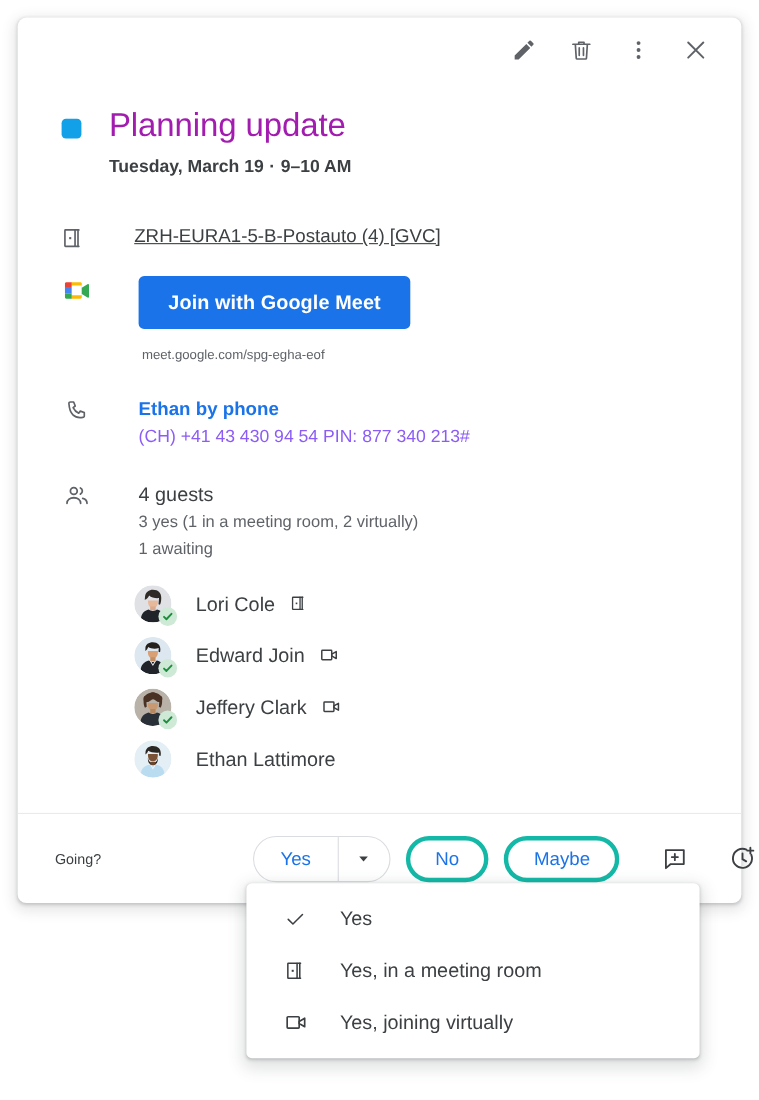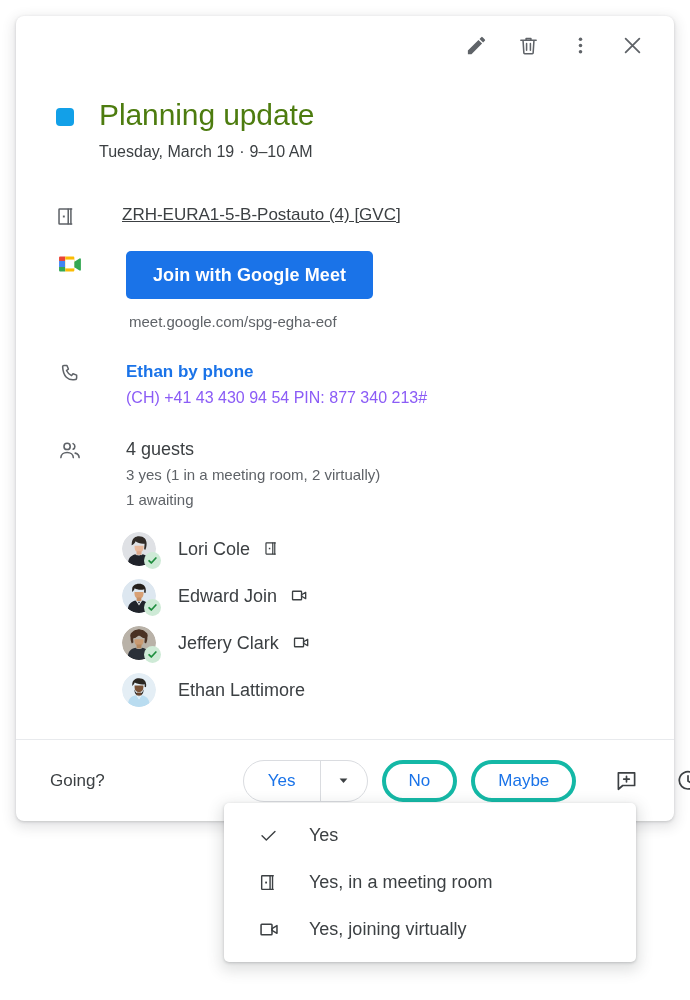--- a/index.html
+++ b/index.html
@@ -56,29 +56,30 @@
   .event-dot {
     width: 18px; height: 18px;
     border-radius: 4px;
     margin-top: 12px;
     flex: 0 0 18px;
   }
   .title-text { margin-left: 25px; }
   .event-title {
     font-size: 30px;
     line-height: 38px;
-    color: #4d7c0f;
+    color: #a21caf;
     font-weight: 400;
     letter-spacing: -0.1px;
   }
   .event-when {
     margin-top: 7px;
     font-size: 16px;
     line-height: 22px;
     color: #3c4043;
+    font-weight: bold;
   }
   .when-sep { padding: 0 5px; }
 
   
   .row {
     display: flex;
     align-items: flex-start;
     padding-left: 40px;
     padding-right: 24px;
   }
@@ -112,21 +113,21 @@
     font-size: 18px;
     font-weight: bold;
     border: none;
     border-radius: 5px;
     cursor: pointer;
     letter-spacing: 0.1px;
   }
   .meet-url {
     margin-top: 13px;
     margin-left: 3px;
-    font-size: 15px;
+    font-size: 12px;
     line-height: 20px;
     color: #5f6368;
   }
 
   .row-phone { margin-top: 28px; }
   .phone-link {
     font-size: 17px;
     line-height: 23px;
     color: #1a73e8;
     font-weight: bold;
@@ -192,21 +193,21 @@
 
   
   .footer {
     border-top: 1px solid #e8eaed;
     height: 82px;
     display: flex;
     align-items: center;
     padding-left: 34px;
   }
   .going-label {
-    font-size: 17px;
+    font-size: 13px;
     color: #3c4043;
     flex: 0 0 auto;
   }
   .rsvp-group { margin-left: 138px; display: flex; align-items: center; }
 
   .split-btn {
     display: flex;
     align-items: stretch;
     height: 42px;
     border: 1px solid #dadce0;

